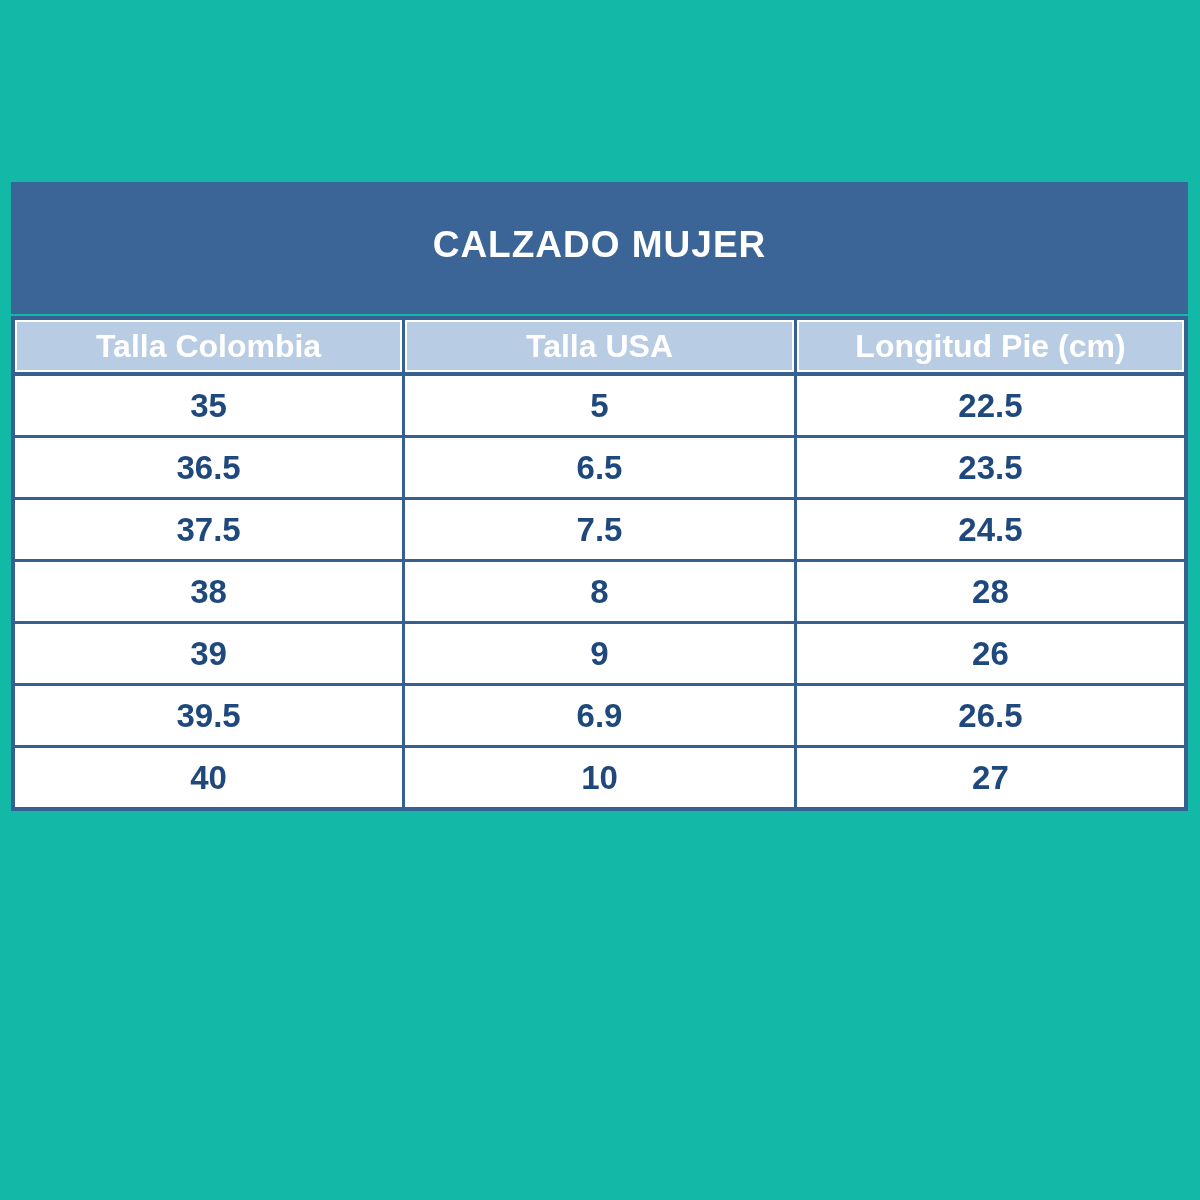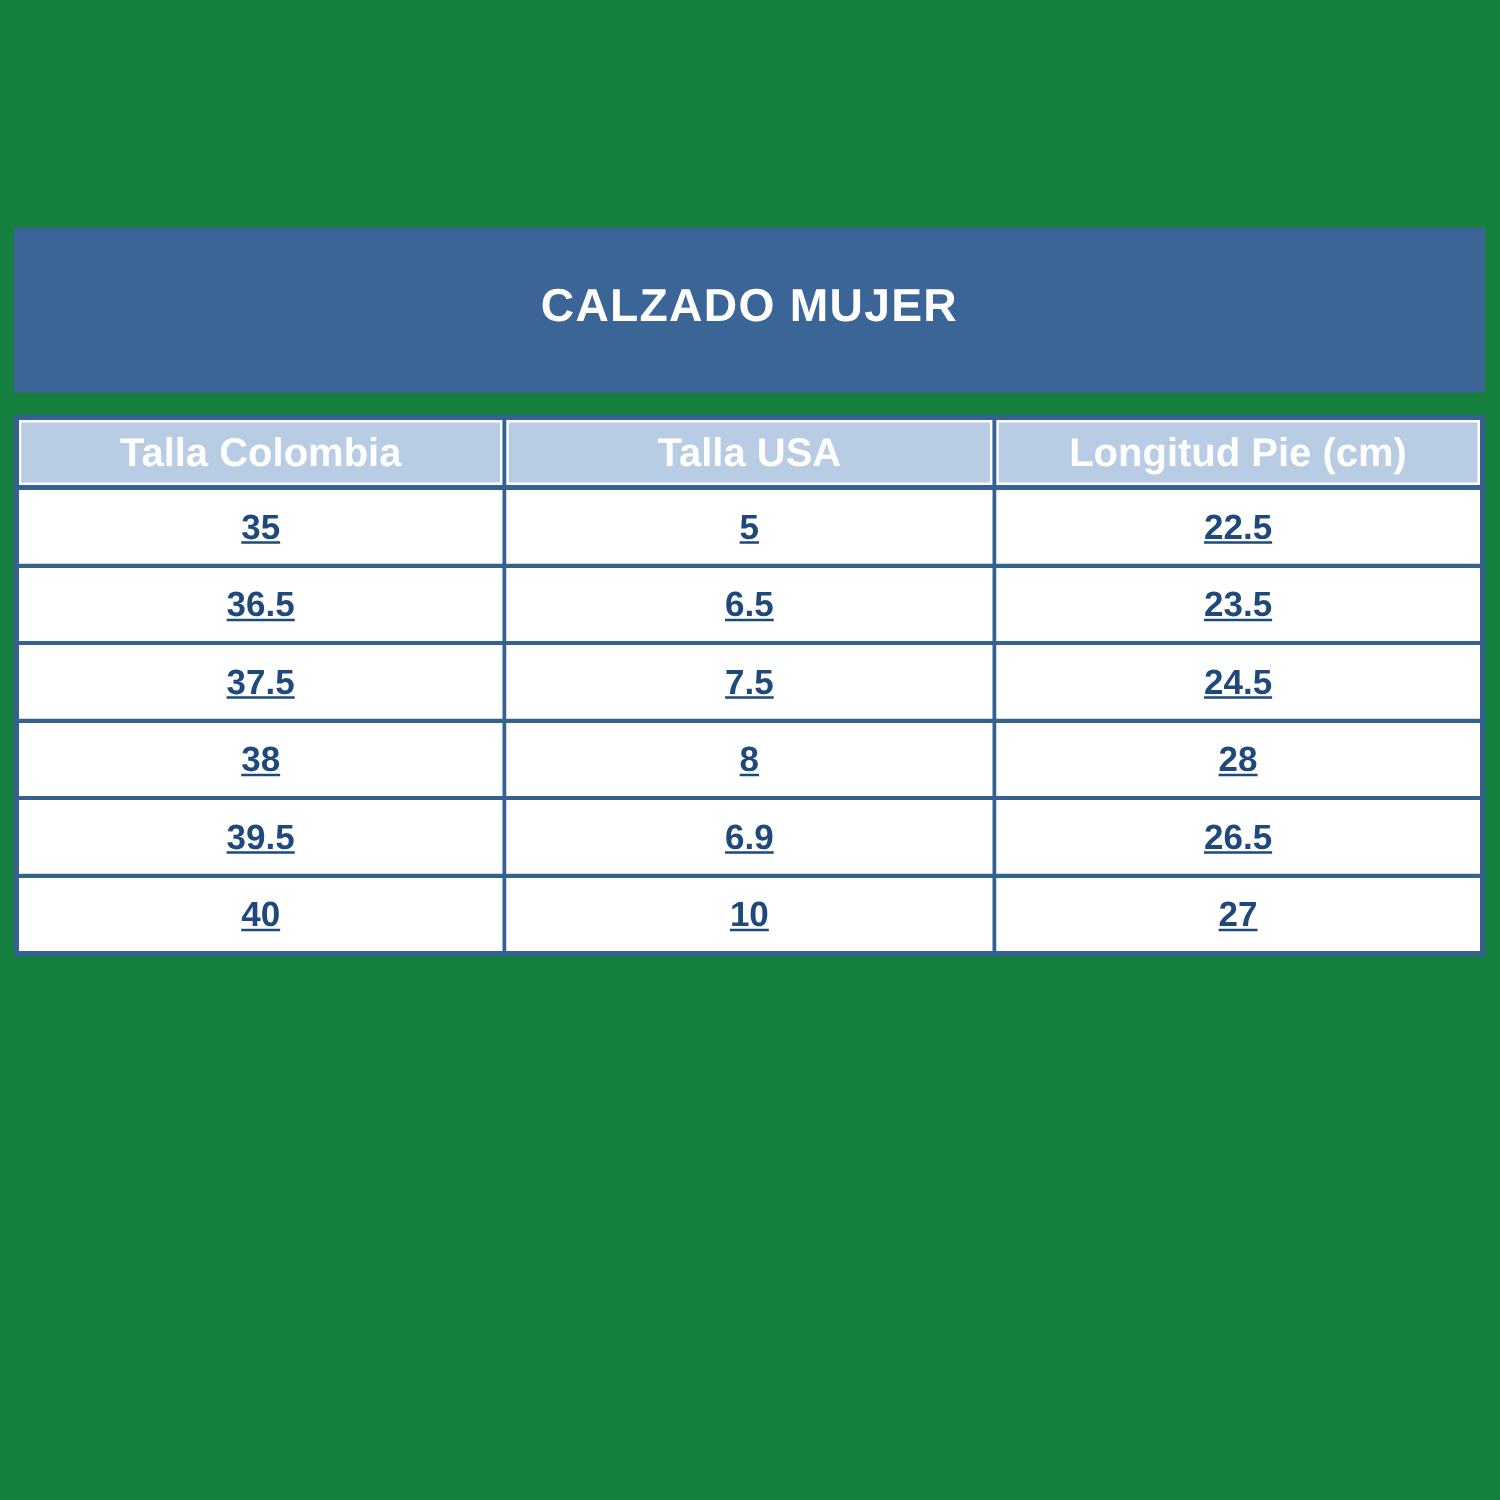--- a/index.html
+++ b/index.html
@@ -16,42 +16,42 @@
     --header-bg: #B8CCE4;
     --border-col: #376092;
     --cell-text: #1F497D;
     --title-text: #FFFFFF;
     --header-text: #FFFFFF;
   }
   .page {
     position: relative;
     width: 1200px;
     height: 1200px;
-    background: #15803d;
+    background: #14b8a6;
   }
   .chart-wrapper {
     position: absolute;
     left: 11px;
     top: 182px;
     width: 1177px;
   }
   .chart-title {
     box-sizing: border-box;
     width: 100%;
     height: 132px;
     background: var(--title-bg);
     color: var(--title-text);
     font-size: 37px;
     font-weight: bold;
     letter-spacing: 1px;
     text-align: center;
     line-height: 126px;
   }
   table.size-table {
-    margin-top: 18px;
+    margin-top: 2px;
     width: 100%;
     border-collapse: collapse;
     table-layout: fixed;
     border: 4px solid var(--border-col);
     padding-left: 16px;
   }
   table.size-table th,
   table.size-table td {
     border: 3px solid var(--border-col);
     text-align: center;
@@ -65,22 +65,21 @@
     background: var(--header-bg);
     color: var(--header-text);
     font-size: 32px;
     border-bottom-width: 4px;
     box-shadow: inset 0 0 0 2px #ffffff;
   }
   table.size-table td {
     height: 59px;
     background: #ffffff;
     color: var(--cell-text);
-    font-size: 28px;
-    text-decoration: underline;
+    font-size: 33px;
   }
 </style>
 </head>
 <body>
 
 <div class="page">
   <div class="chart-wrapper">
     <div class="chart-title">CALZADO MUJER</div>
     <table class="size-table">
       <colgroup>
@@ -110,20 +109,25 @@
     <td>37.5</td>
     <td>7.5</td>
     <td>24.5</td>
   </tr>
           <tr>
     <td>38</td>
     <td>8</td>
     <td>28</td>
   </tr>
           <tr>
+    <td>39</td>
+    <td>9</td>
+    <td>26</td>
+  </tr>
+          <tr>
     <td>39.5</td>
     <td>6.9</td>
     <td>26.5</td>
   </tr>
           <tr>
     <td>40</td>
     <td>10</td>
     <td>27</td>
   </tr>
         </tbody>

